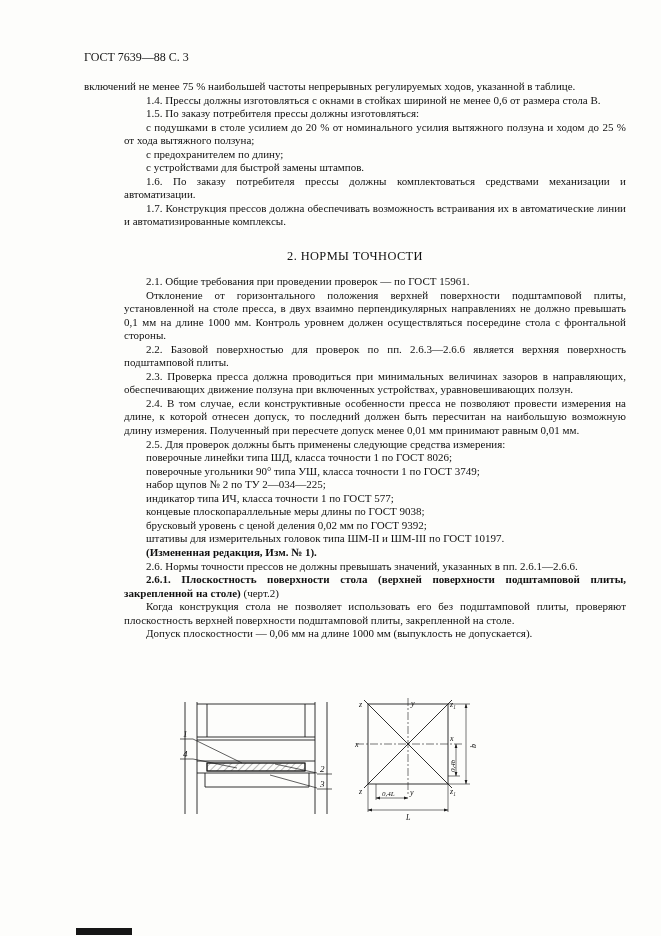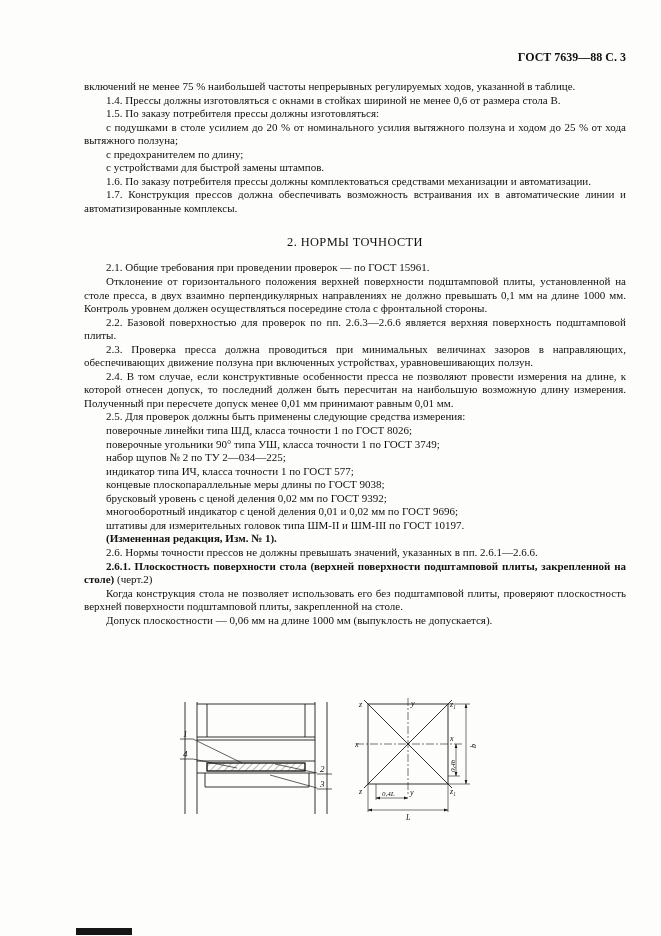--- a/index.html
+++ b/index.html
@@ -4,25 +4,25 @@
 <style>
   html,body{margin:0;padding:0;}
   body{
     width:661px;height:936px;background:#fdfdfb;color:#111;
     font-family:"Liberation Serif","DejaVu Serif",serif;
     overflow:hidden;position:relative;
   }
   .page{position:relative;width:661px;height:936px;}
   .header{
     position:absolute;left:84px;top:50px;width:542px;
-    text-align:right;font-weight:bold;font-size:12px;
+    text-align:left;font-weight:normal;font-size:12px;
   }
   .content{position:absolute;left:84px;top:80px;width:542px;}
   .p{margin:0;font-size:11px;line-height:13.55px;text-align:justify;}
-  .ind{text-indent:22px;}
+  .ind{text-indent:22px;margin-left:40px;}
   .bold{font-weight:bold;}
   .sec-heading{
     text-align:center;font-weight:normal;font-size:12.4px;
     margin:20px 0 11px 0;letter-spacing:0.4px;
   }
   .figures{position:absolute;left:0;top:698px;width:661px;height:150px;}
   .fig-left{position:absolute;left:180px;top:3px;}
   .fig-right{position:absolute;left:352px;top:0px;}
   .caption{
     position:absolute;left:0;top:848px;width:661px;
@@ -55,21 +55,20 @@
     <p class="p ind">2.2. Базовой поверхностью для проверок по пп. 2.6.3—2.6.6 является верхняя поверхность подштамповой плиты.</p>
     <p class="p ind">2.3. Проверка пресса должна проводиться при минимальных величинах зазоров в направляющих, обеспечивающих движение ползуна при включенных устройствах, уравновешивающих ползун.</p>
     <p class="p ind">2.4. В том случае, если конструктивные особенности пресса не позволяют провести измерения на длине, к которой отнесен допуск, то последний должен быть пересчитан на наибольшую возможную длину измерения. Полученный при пересчете допуск менее 0,01 мм принимают равным 0,01 мм.</p>
     <p class="p ind">2.5. Для проверок должны быть применены следующие средства измерения:</p>
     <p class="p ind">поверочные линейки типа ШД, класса точности 1 по ГОСТ 8026;</p>
     <p class="p ind">поверочные угольники 90° типа УШ, класса точности 1 по ГОСТ 3749;</p>
     <p class="p ind">набор щупов № 2 по ТУ 2—034—225;</p>
     <p class="p ind">индикатор типа ИЧ, класса точности 1 по ГОСТ 577;</p>
     <p class="p ind">концевые плоскопараллельные меры длины по ГОСТ 9038;</p>
     <p class="p ind">брусковый уровень с ценой деления 0,02 мм по ГОСТ 9392;</p>
-    <p class="p ind">многооборотный индикатор с ценой деления 0,01 и 0,02 мм по ГОСТ 9696;</p>
     <p class="p ind">штативы для измерительных головок типа ШМ-II и ШМ-III по ГОСТ 10197.</p>
     <p class="p ind bold">(Измененная редакция, Изм. № 1).</p>
     <p class="p ind">2.6. Нормы точности прессов не должны превышать значений, указанных в пп. 2.6.1—2.6.6.</p>
     <p class="p ind"><b>2.6.1. Плоскостность поверхности стола (верхней поверхности подштамповой плиты, закрепленной на столе)</b><span> (черт.2)</span></p>
     <p class="p ind">Когда конструкция стола не позволяет использовать его без подштамповой плиты, проверяют плоскостность верхней поверхности подштамповой плиты, закрепленной на столе.</p>
     <p class="p ind">Допуск плоскостности — 0,06 мм на длине 1000 мм (выпуклость не допускается).</p>
   </div>
 
   <div class="figures">
 

